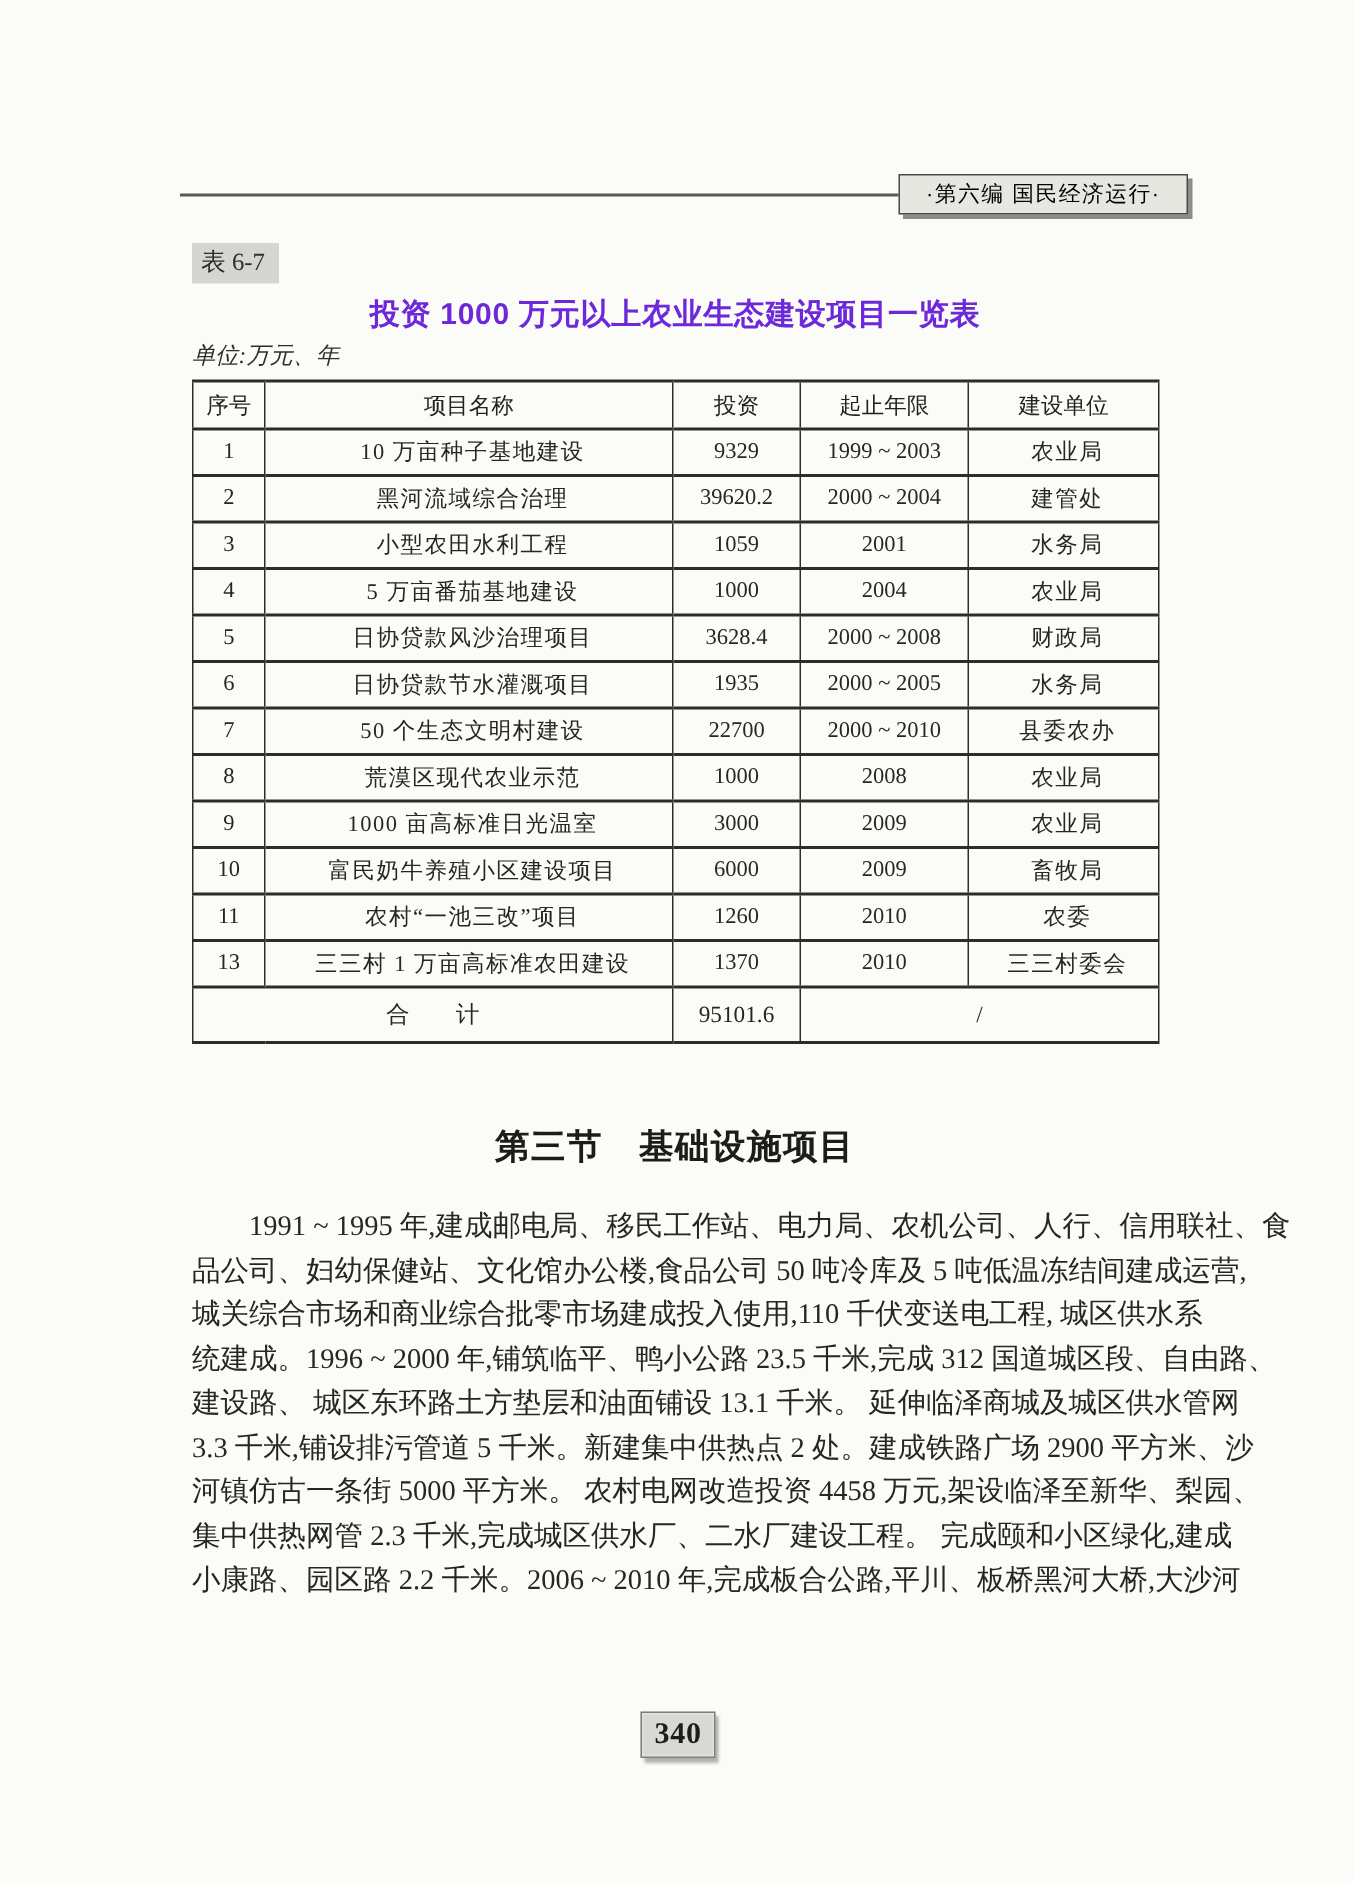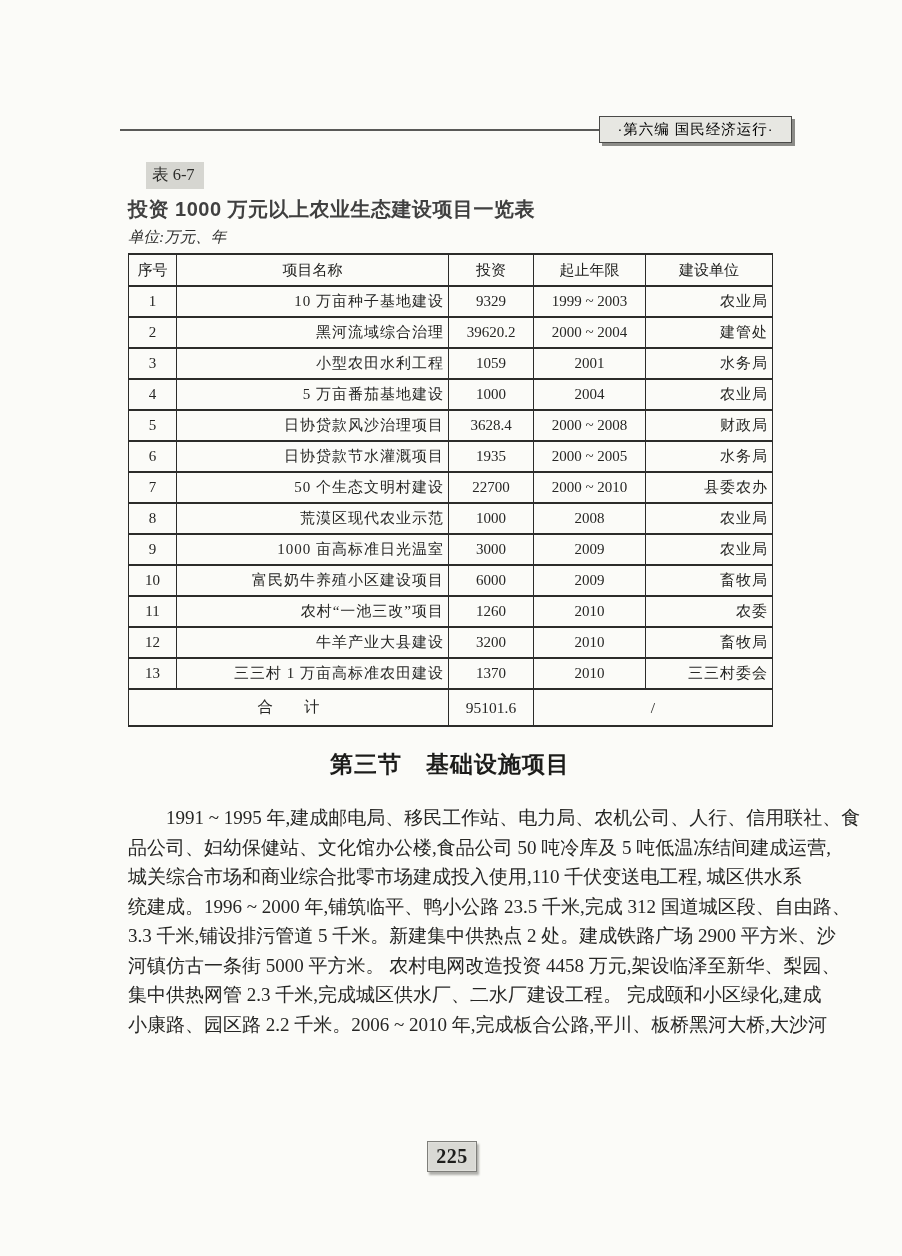--- a/index.html
+++ b/index.html
@@ -24,30 +24,30 @@
     background: #e7e7e2;
     border: 1px solid #4a4a48;
     box-shadow: 3px 3px 0 #8c8c88;
     display: flex; align-items: center; justify-content: center;
     font-family: "Liberation Sans", "DejaVu Sans", sans-serif;
     font-size: 14.5px; letter-spacing: 1px; color: #000000;
   }
 
   
   .table-tag {
-    position: absolute; left: 146px; top: 162px;
+    position: absolute; left: 128px; top: 162px;
     background: #d6d6d1;
     padding: 2px 9px 3px 6px;
     font-size: 16.5px; color: #2e2e2c;
   }
   .table-title {
     position: absolute; left: 128px; top: 196px; width: 644px;
-    text-align: left;
+    text-align: center;
     font-family: "Liberation Sans", "DejaVu Sans", sans-serif;
-    font-weight: bold; font-size: 20px; color: #404040;
+    font-weight: bold; font-size: 20px; color: #6d28d9;
     letter-spacing: 0.5px;
   }
   .unit-note {
     position: absolute; left: 128px; top: 227px; width: 614px;
     font-style: italic;
     font-size: 15.5px; color: #2e2e2c;
   }
   table.main {
     position: absolute; left: 128px; top: 253px;
     width: 644px;
@@ -70,21 +70,21 @@
     padding: 0 4px;
     height: 31px;
     color: #262624;
     white-space: nowrap; overflow: hidden;
   }
   table.main th {
     height: 32px;
     font-family: Liberation Mono, monospace;
     font-weight: normal; font-size: 15px; color: #222220;
   }
-  table.main td.left { text-align: right; padding-left: 9px; letter-spacing: 1px; }
+  table.main td.left { text-align: center; padding-left: 9px; letter-spacing: 1px; }
   table.main tr.total-row td { height: 37px; font-size: 15.5px; }
 
   
   .section-heading {
     position: absolute; left: 128px; top: 749px; width: 644px;
     text-align: center;
     font-family: "Liberation Sans", "DejaVu Sans", sans-serif;
     font-weight: bold; font-size: 23px; color: #1c1c1a;
     letter-spacing: 1px;
   }
@@ -216,27 +216,20 @@
           <td class="left">畜牧局</td>
         </tr>
         <tr>
           <td>11</td>
           <td class="left">农村“一池三改”项目</td>
           <td>1260</td>
           <td>2010</td>
           <td class="left">农委</td>
         </tr>
         <tr>
-          <td>12</td>
-          <td class="left">牛羊产业大县建设</td>
-          <td>3200</td>
-          <td>2010</td>
-          <td class="left">畜牧局</td>
-        </tr>
-        <tr>
           <td>13</td>
           <td class="left">三三村 1 万亩高标准农田建设</td>
           <td>1370</td>
           <td>2010</td>
           <td class="left">三三村委会</td>
         </tr>
         <tr class="total-row">
           <td colspan="2">合　　计</td>
           <td colspan="1">95101.6</td>
           <td colspan="2">/</td>
@@ -244,23 +237,24 @@
       </tbody>
   </table>
 
   <div class="section-heading">第三节　基础设施项目</div>
 
   <div class="body-text" id="body-text">
       <div class="line indent">1991 ~ 1995 年,建成邮电局、移民工作站、电力局、农机公司、人行、信用联社、食</div>
       <div class="line">品公司、妇幼保健站、文化馆办公楼,食品公司 50 吨冷库及 5 吨低温冻结间建成运营,</div>
       <div class="line">城关综合市场和商业综合批零市场建成投入使用,110 千伏变送电工程, 城区供水系</div>
       <div class="line">统建成。1996 ~ 2000 年,铺筑临平、鸭小公路 23.5 千米,完成 312 国道城区段、自由路、</div>
+      <div class="line">建设路、 城区东环路土方垫层和油面铺设 13.1 千米。 延伸临泽商城及城区供水管网</div>
       <div class="line">3.3 千米,铺设排污管道 5 千米。新建集中供热点 2 处。建成铁路广场 2900 平方米、沙</div>
       <div class="line">河镇仿古一条街 5000 平方米。 农村电网改造投资 4458 万元,架设临泽至新华、梨园、</div>
       <div class="line">集中供热网管 2.3 千米,完成城区供水厂、二水厂建设工程。 完成颐和小区绿化,建成</div>
       <div class="line">小康路、园区路 2.2 千米。2006 ~ 2010 年,完成板合公路,平川、板桥黑河大桥,大沙河</div>
     </div>
 
   <div class="page-num-box">
-    <span class="num">225</span>
+    <span class="num">340</span>
   </div>
 
 </div>
 
 </body></html>

